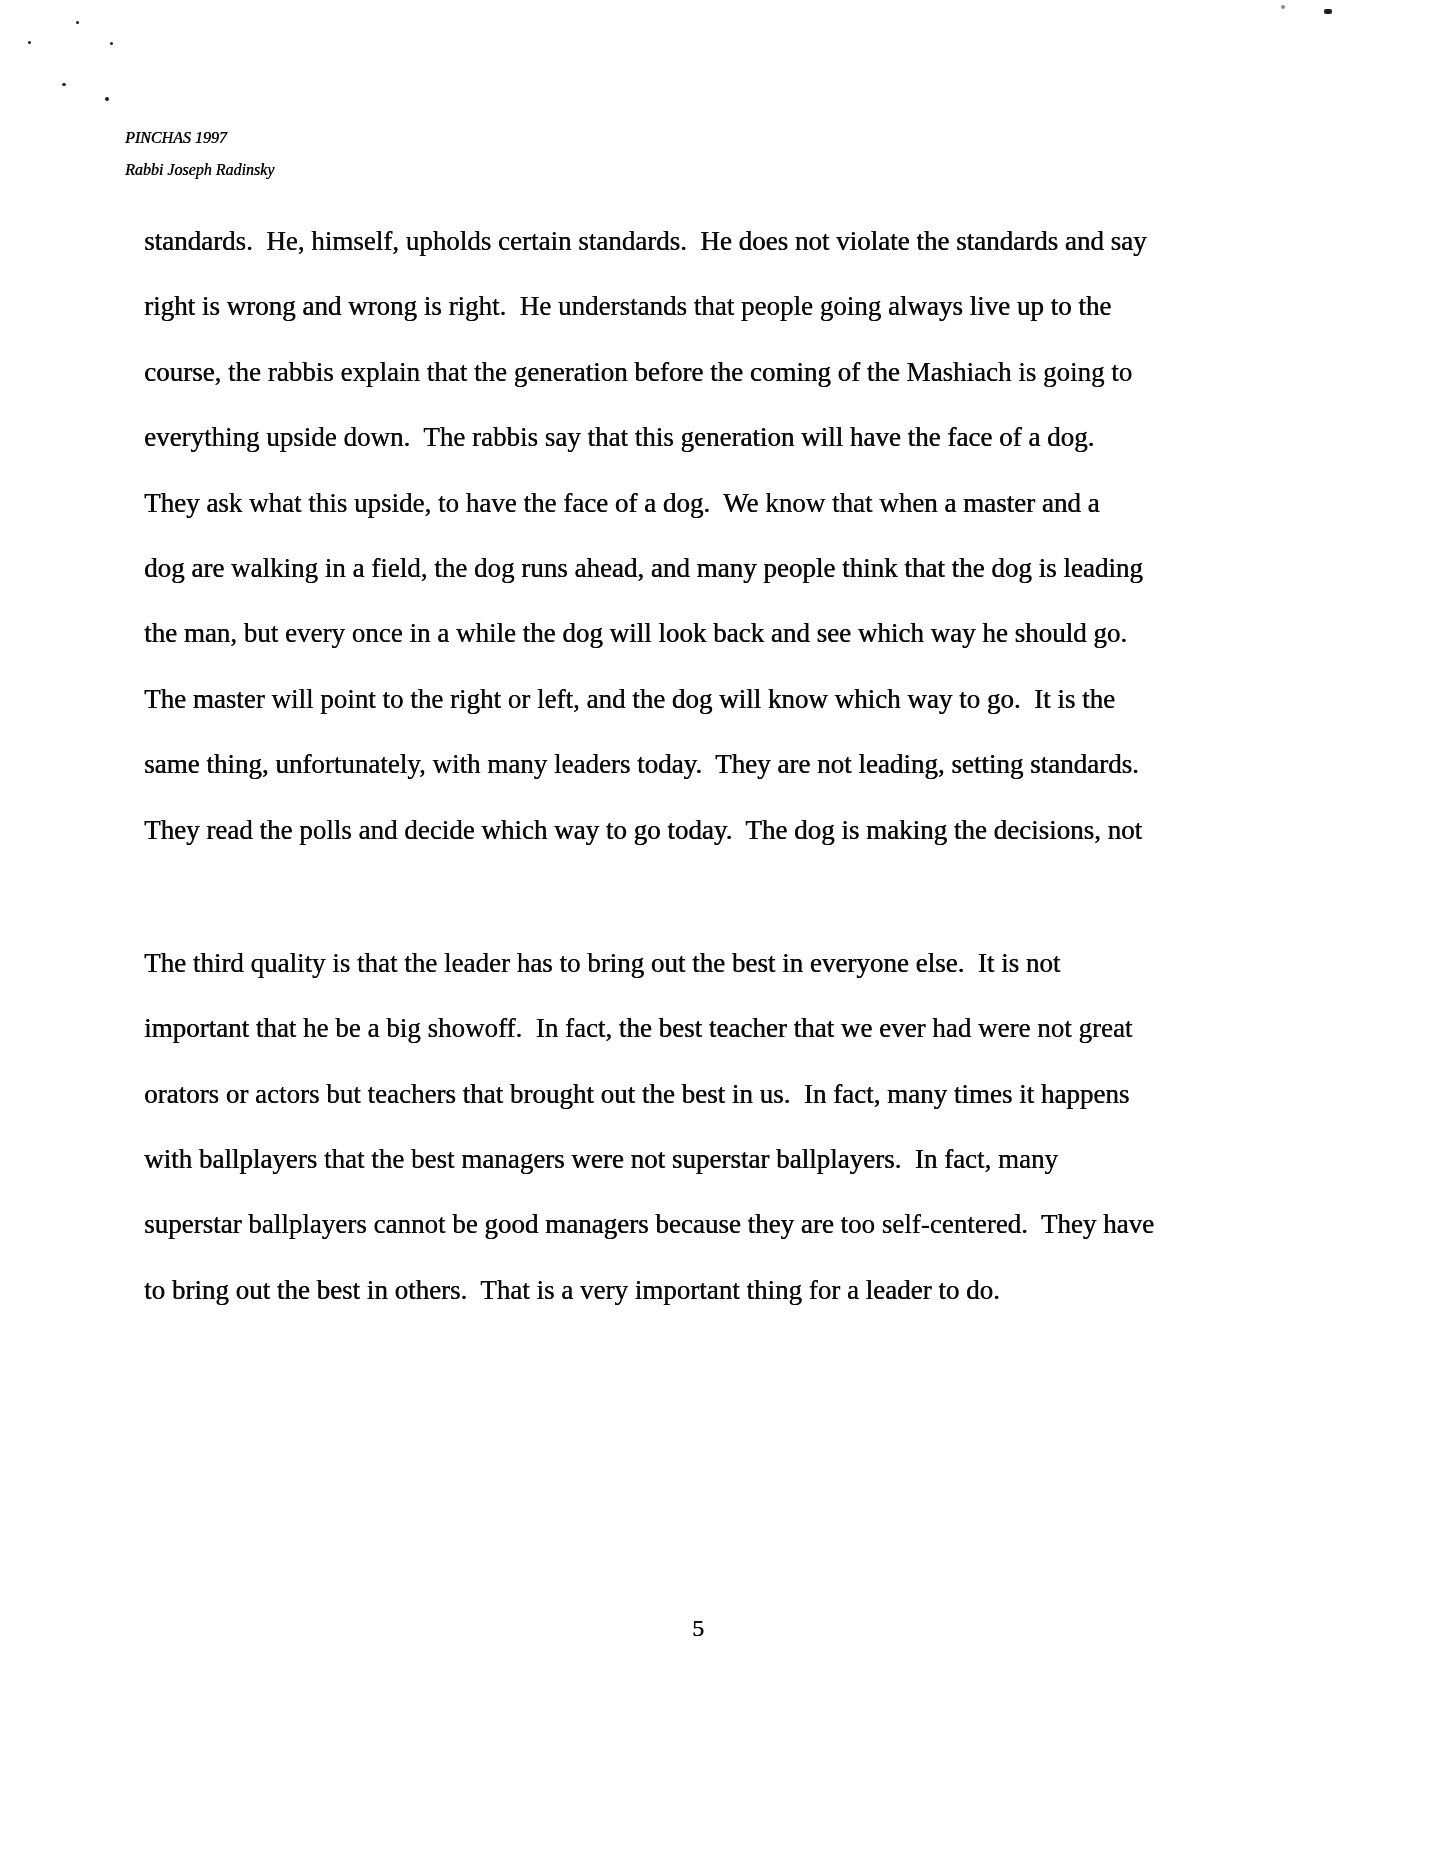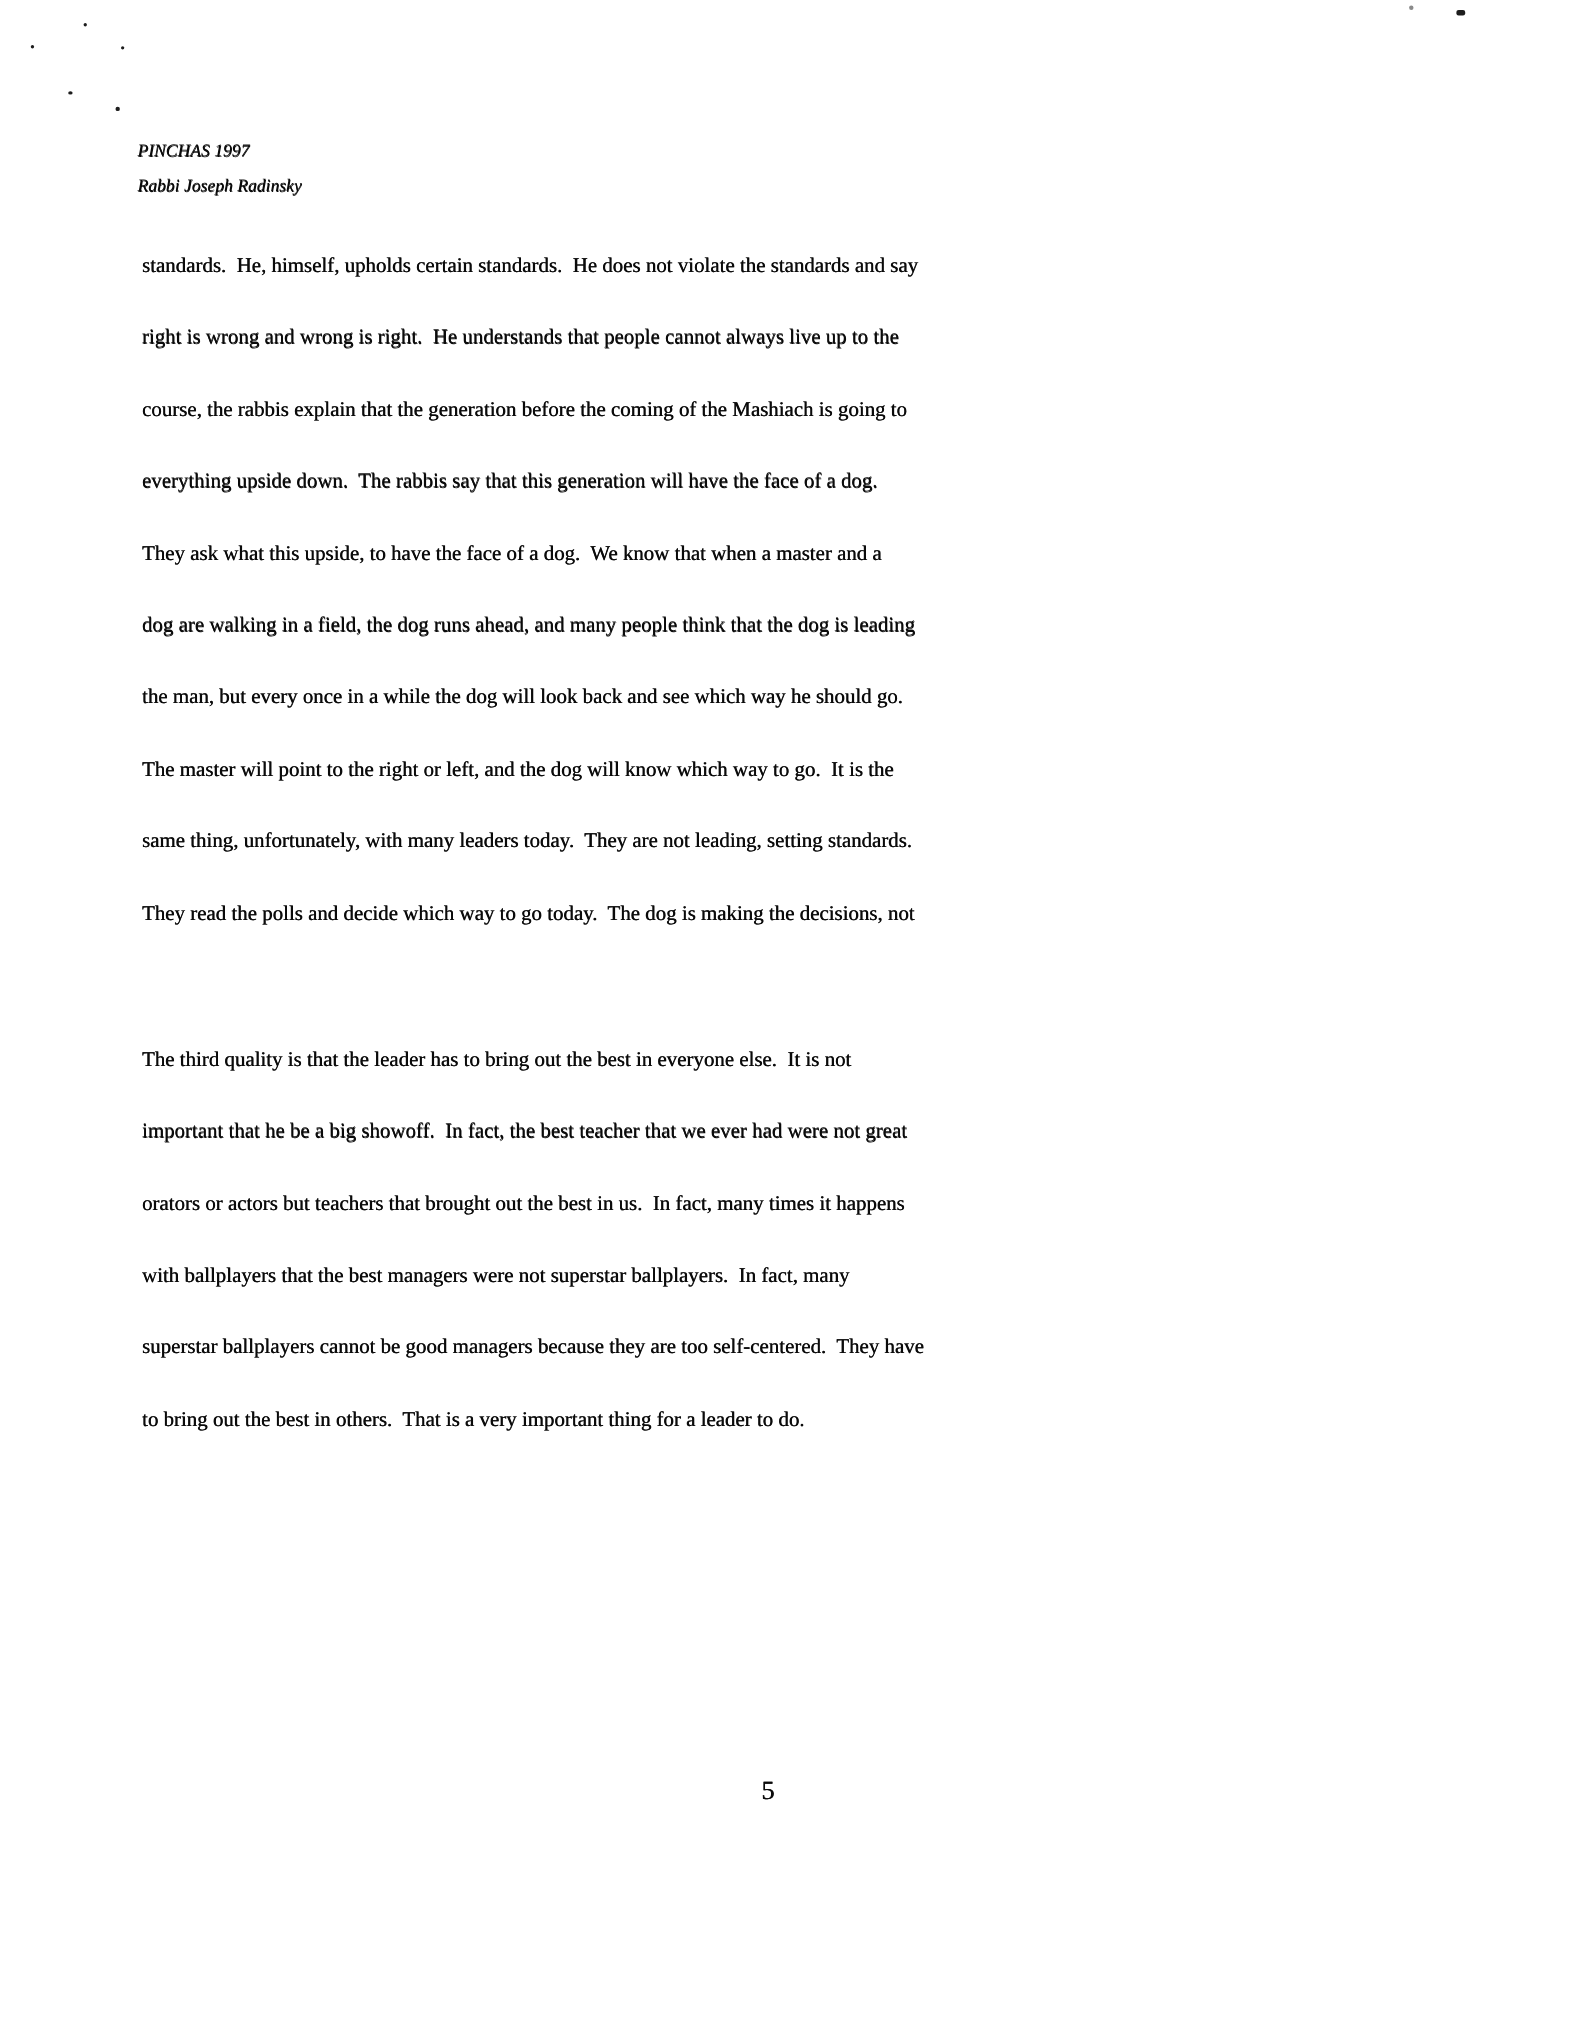--- a/index.html
+++ b/index.html
@@ -26,24 +26,24 @@
     font-style: italic;
   }
   .doc-header .hline {
     line-height: 32px;
     height: 32px;
     white-space: pre;
   }
   
   .body-text {
     position: absolute;
-    left: 129px;
+    left: 144px;
     top: 209px;
     width: 1010px;
-    font-size: 19px;
+    font-size: 27px;
     text-shadow: 0.4px 0.3px 0 currentColor;
   }
   .body-text .line {
     line-height: 65.4px;
     height: 65.4px;
     white-space: pre;
   }
   .paragraph + .paragraph { margin-top: 68px; }
   
   .page-number {
@@ -76,21 +76,21 @@
   <div class="speck" style="left:1324px; top:9px; width:8px; height:5px; border-radius:2px;"></div>
 
   <div class="doc-header">
     <div class="hline">PINCHAS 1997</div>
     <div class="hline">Rabbi Joseph Radinsky</div>
   </div>
 
   <div class="body-text">
       <div class="paragraph">
         <div class="line">standards.  He, himself, upholds certain standards.  He does not violate the standards and say</div>
-        <div class="line">right is wrong and wrong is right.  He understands that people cannot always live up to the</div>
+        <div class="line">right is wrong and wrong is right.  He understands that people going always live up to the</div>
         <div class="line">course, the rabbis explain that the generation before the coming of the Mashiach is going to</div>
         <div class="line">everything upside down.  The rabbis say that this generation will have the face of a dog.</div>
         <div class="line">They ask what this upside, to have the face of a dog.  We know that when a master and a</div>
         <div class="line">dog are walking in a field, the dog runs ahead, and many people think that the dog is leading</div>
         <div class="line">the man, but every once in a while the dog will look back and see which way he should go.</div>
         <div class="line">The master will point to the right or left, and the dog will know which way to go.  It is the</div>
         <div class="line">same thing, unfortunately, with many leaders today.  They are not leading, setting standards.</div>
         <div class="line">They read the polls and decide which way to go today.  The dog is making the decisions, not</div>
       </div>
       <div class="paragraph">

